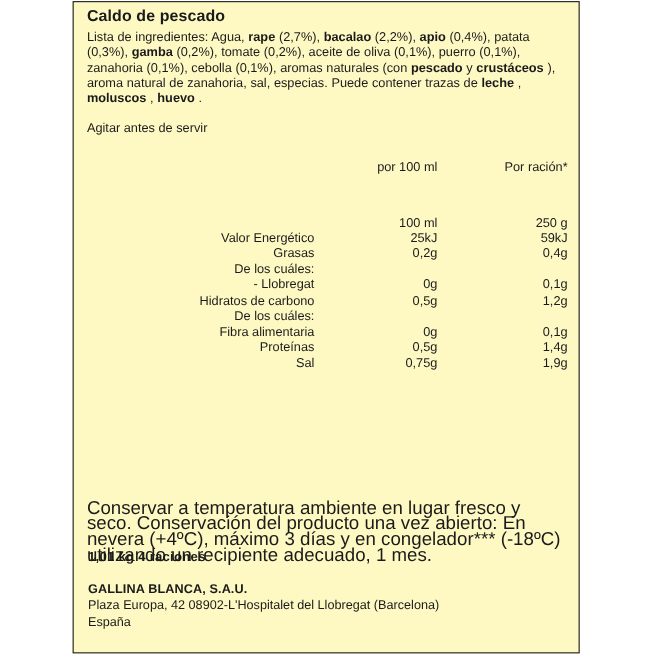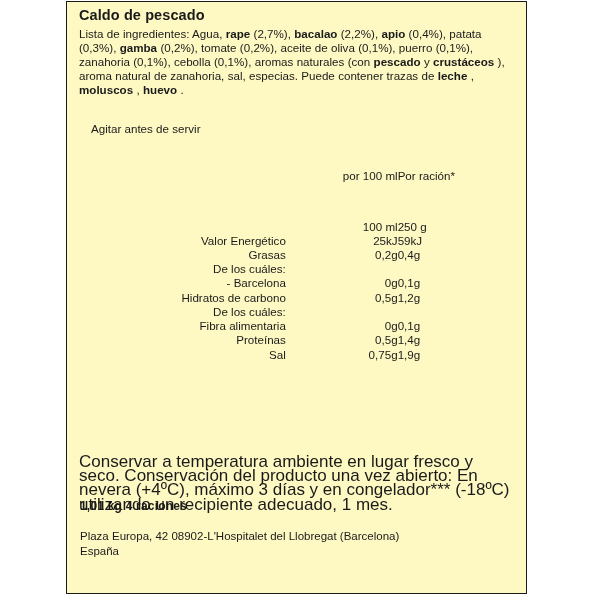--- a/index.html
+++ b/index.html
@@ -51,42 +51,42 @@
     margin: 0;
     word-spacing: 0.1px;
   }
   .para b { font-weight: bold; }
 
   .spacer-sm { height: 13px; }
 
   .instruction {
     font-size: 11.6px;
     line-height: 14px;
-    margin: 12px;
+    margin: 0;
   }
 
   
   .nutri-wrap {
-    margin-top: 33px;
+    margin-top: 21px;
   }
   table.nutri {
     border-collapse: collapse;
     width: 100%;
     font-size: 11.6px;
     line-height: 14.2px;
   }
   table.nutri td, table.nutri th {
     padding: 0;
     font-weight: normal;
     vertical-align: bottom;
     white-space: nowrap;
   }
   .col-label   { width: 218px; text-align: right; padding-left: 1px; }
   .col-v1      { width: 118px; text-align: right; padding-right: 66px; }
-  .col-v2      { width: 125px; padding-right: 47px; }
+  .col-v2      { width: 125px; text-align: right; padding-right: 47px; }
 
   tr.head-row td { padding-bottom: 0px; }
   tr.gap-row td  { height: 36px; }
 
   .indent1 { padding-left: 7px; }
   .indent2 { padding-left: 7px; }
 
   
   .storage {
     position: absolute;
@@ -162,21 +162,21 @@
             <td class="col-label">Grasas</td>
             <td class="col-v1">0,2g</td>
             <td class="col-v2">0,4g</td>
           </tr>
           <tr>
             <td class="col-label indent1"> De los cuáles:</td>
             <td class="col-v1"></td>
             <td class="col-v2"></td>
           </tr>
           <tr>
-            <td class="col-label indent2"> -  Barcelona</td>
+            <td class="col-label indent2"> -  Llobregat</td>
             <td class="col-v1">0g</td>
             <td class="col-v2">0,1g</td>
           </tr>
           <tr>
             <td class="col-label">Hidratos  de  carbono</td>
             <td class="col-v1">0,5g</td>
             <td class="col-v2">1,2g</td>
           </tr>
           <tr>
             <td class="col-label indent1"> De los cuáles:</td>
@@ -200,18 +200,19 @@
           </tr>
         </tbody>
       </table>
     </div>
 
     <p class="storage">Conservar a temperatura ambiente en lugar fresco y seco. Conservación del producto una vez abierto: En nevera (+4ºC), máximo 3 días y en congelador*** (-18ºC) utilizando un recipiente adecuado, 1 mes.</p>
 
     <div class="netweight">1,01 kg  4 raciones</div>
 
     <div class="company">
+      <div class="name">GALLINA BLANCA, S.A.U.</div>
       <div>Plaza Europa, 42 08902-L'Hospitalet del Llobregat (Barcelona)</div>
       <div>España</div>
     </div>
 
   </div>
 </div>
 
 </body></html>

